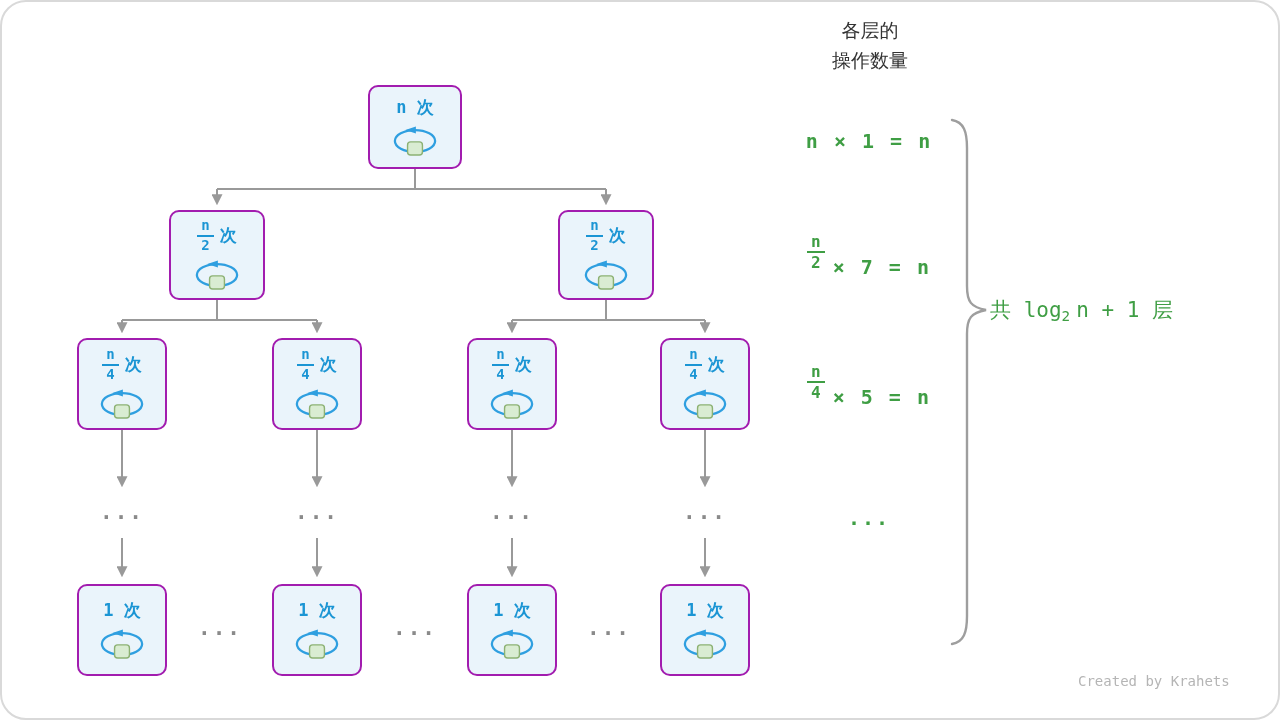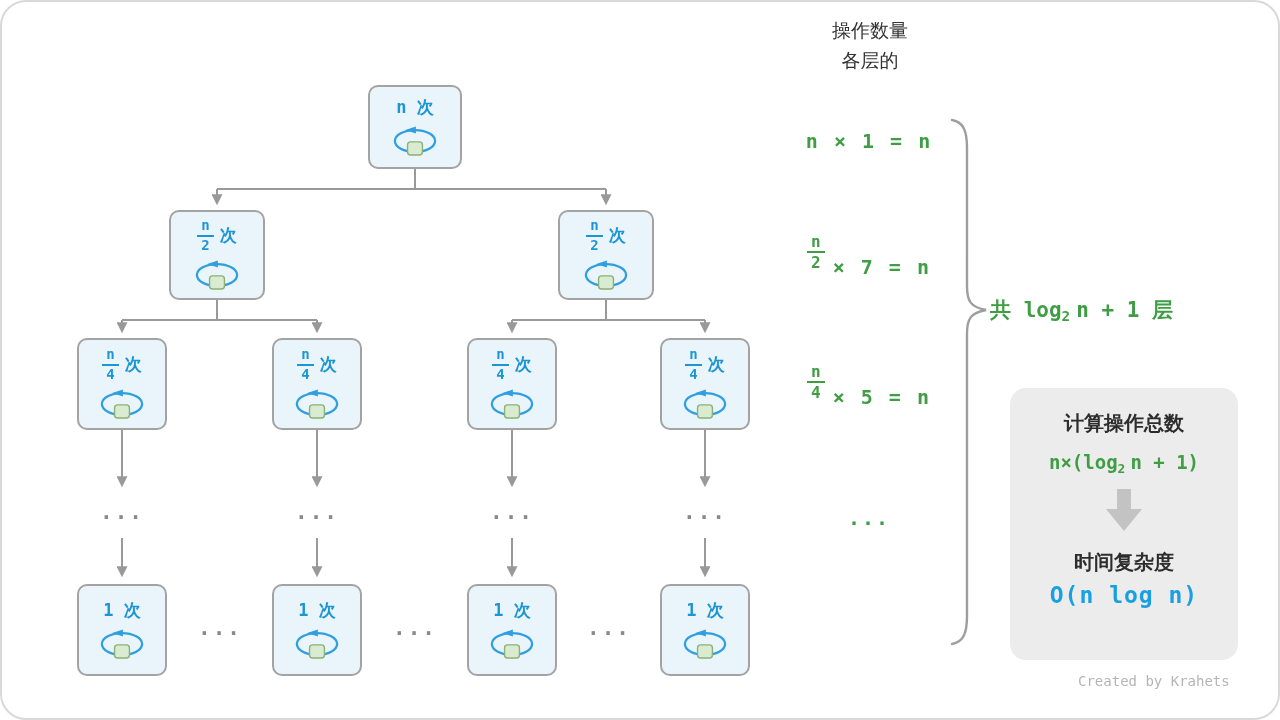--- a/index.html
+++ b/index.html
@@ -2,21 +2,21 @@
 <html><head>
 <meta charset="utf-8">
 <style>
   * { margin:0; padding:0; box-sizing:border-box; }
   html,body { width:1280px; height:720px; background:#ffffff; font-family:"Liberation Sans",sans-serif; }
   .canvas { position:relative; width:1280px; height:720px; background:#ffffff;
             border:2px solid #d9d9d9; border-radius:26px; overflow:hidden; }
 
   .connectors { position:absolute; left:0; top:0; }
 
-  .node { position:absolute; background:#eaf4fb; border:2px solid #a3a3a3; border-radius:10px;
+  .node { position:absolute; background:#eaf4fb; border:2px solid #a21caf; border-radius:10px;
           display:flex; flex-direction:column; align-items:center; justify-content:center;
           gap:5px; padding:6px 4px; }
   .node-label { color:#1b95d4; font-family:"DejaVu Sans Mono",monospace; font-size:17px;
                 font-weight:600; display:flex; align-items:center; gap:6px; }
   .frac { display:inline-flex; flex-direction:column; align-items:center; line-height:1.08; font-size:14px; }
   .frac .num { border-bottom:2px solid currentColor; padding:0 4px 1px; }
   .frac .den { padding-top:1px; }
   .loop { width:56px; height:34px; }
 
   .ellipsis { position:absolute; width:60px; text-align:center; color:#8a8a8a; font-weight:bold;
@@ -27,21 +27,21 @@
 
   .formula-row { position:absolute; left:772px; width:190px; display:flex; align-items:center;
                  justify-content:center; gap:8px; color:#3f9e44;
                  font-family:"DejaVu Sans Mono",monospace; font-size:20px; font-weight:600; }
   .formula-row .frac { font-size:16px; }
   .spaced { letter-spacing:2px;margin-top:29px; }
   .formula-ellipsis { font-weight:bold; letter-spacing:2px; }
 
   .brace-svg { position:absolute; left:946px; top:106px; }
   .brace-label { position:absolute; left:988px; top:295px; color:#3f9e44;
-                 font-family:"DejaVu Sans Mono",monospace; font-size:21px; font-weight:700; line-height:26px; }
+                 font-family:"DejaVu Sans Mono",monospace; font-size:21px; font-weight:400; line-height:26px; }
   .sub { font-size:0.68em; transform:translateY(0.3em); display:inline-block; }
   .after-sub { margin-left:6px; }
 
   .summary { position:absolute; left:1008px; top:386px; width:228px; height:272px;
              background:#ececec; border-radius:16px; display:flex; flex-direction:column;
              align-items:center; padding-top:22px; }
   .summary-title, .summary-label { color:#2d2d2d; font-size:20px; font-weight:700; }
   .summary-formula { margin-top:14px; color:#3f9e44; font-family:"DejaVu Sans Mono",monospace;
                      font-size:19px; font-weight:700; }
   .summary-formula .after-sub { margin-left:5px; }
@@ -211,22 +211,22 @@
     <svg class="loop" viewBox="0 0 64 38">
         <use href="#loop-icon"></use>
       </svg>
   </div>
 
   <div class="ellipsis" style="left:188px;top:612px">...</div>
   <div class="ellipsis" style="left:383px;top:612px">...</div>
   <div class="ellipsis" style="left:577px;top:612px">...</div>
 
   <div class="header-col">
+    <div>各层的</div>
     <div>操作数量</div>
-    <div>各层的</div>
   </div>
 
   <div class="formula-row" style="top:110px;height:28px">
     <span class="spaced">n × 1 = n</span>
   </div>
   <div class="formula-row" style="top:224px;height:52px">
     <span class="frac">
       <span class="num">n</span>
       <span class="den">2</span>
     </span>
@@ -243,28 +243,16 @@
     <span class="formula-ellipsis">...</span>
   </div>
 
   <svg class="brace-svg" width="46" height="548" viewBox="0 0 46 548">
     <path d="M4,12 C16,14 19,24 19,40 L19,178 C19,194 23,199 38,202 C23,205 19,210 19,226 L19,508 C19,524 16,534 4,536" stroke="#9e9e9e" stroke-width="2.4" fill="none" stroke-linecap="round"></path>
   </svg>
   <div class="brace-label">
     <span>共 log</span><span class="sub">2</span><span class="after-sub">n + 1 层</span>
   </div>
 
-  <div class="summary">
-    <div class="summary-title">计算操作总数</div>
-    <div class="summary-formula">
-      <span>n×(log</span><span class="sub">2</span><span class="after-sub">n + 1)</span>
-    </div>
-    <svg class="down-arrow" width="40" height="44">
-      <rect x="13" y="0" width="14" height="20" fill="#c3c3c3"></rect>
-      <polygon points="2,20 38,20 20,42" fill="#c3c3c3"></polygon>
-    </svg>
-    <div class="summary-label">时间复杂度</div>
-    <div class="summary-result">O(n log n)</div>
-  </div>
 
   <div class="credit">Created by Krahets</div>
 
 </div>
 
 </body></html>

